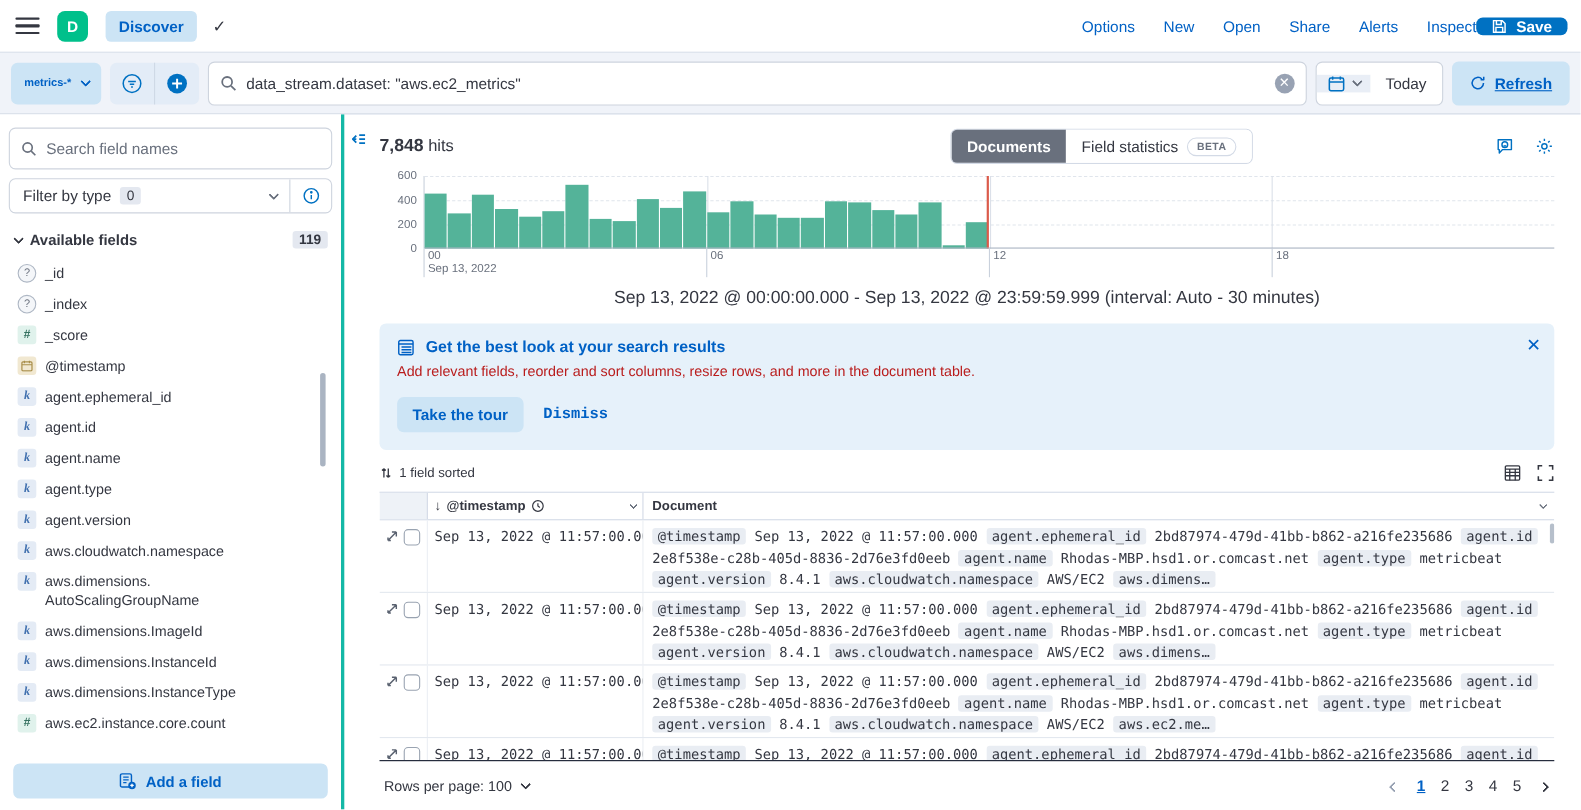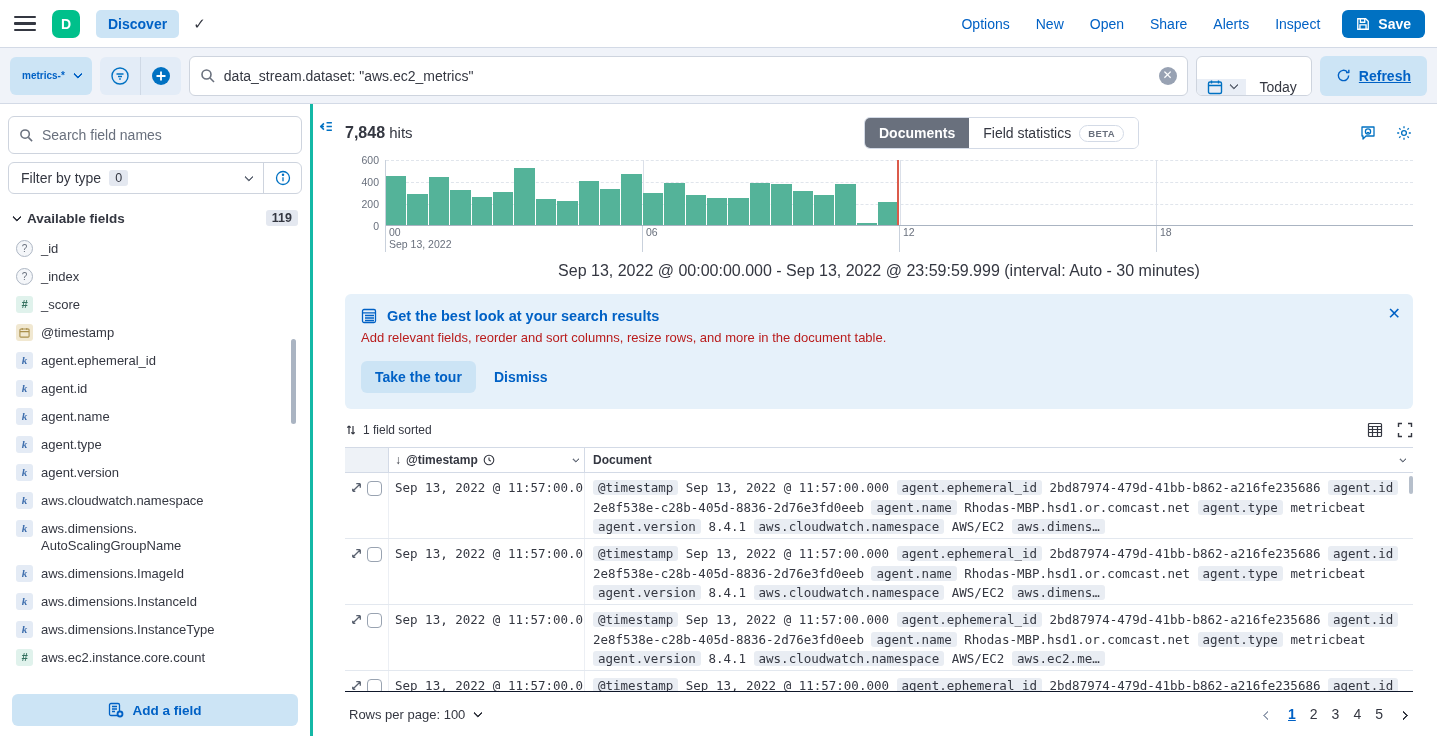--- a/index.html
+++ b/index.html
@@ -15,32 +15,32 @@
 
   
   .topbar { height:48px; display:flex; align-items:center; padding:0 12px 0 14px; border-bottom:1px solid #d3dae6; background:#fff; }
   .hamburger { width:22px; display:flex; flex-direction:column; gap:4px; cursor:pointer; margin-right:16px; }
   .hamburger span { height:2.5px; background:#343741; border-radius:1px; }
   .avatar { width:28px; height:28px; border-radius:7px; background:#00c08b; color:#fff; font-weight:bold; font-size:14px; display:flex; align-items:center; justify-content:center; margin-right:16px; }
   .pill-btn { background:#cce4f5; color:#0061c5; font-weight:600; font-size:14px; border:none; border-radius:5px; height:28px; padding:0 12px; cursor:pointer; font-family:inherit; }
   .top-check { color:#343741; font-size:15px; margin-left:14px; }
   .topnav { margin-left:auto; display:flex; align-items:center; gap:26px; }
   .topnav a { color:#0061c5; font-size:14px; font-weight:500; text-decoration:none; cursor:pointer; }
-  .save-btn { margin-left:22px; background:#0071c2; color:#fff; border:none; border-radius:6px; height:28px; padding:0 14px; font-size:14px; font-weight:600; display:flex; align-items:center; gap:8px; cursor:pointer; font-family:inherit; }
+  .save-btn { background:#0071c2; color:#fff; border:none; border-radius:6px; height:16px; padding:0 14px; font-size:14px; font-weight:600; display:flex; align-items:center; gap:8px; cursor:pointer; font-family:inherit; }
 
   
   .querybar { height:56px; background:#f0f3f9; border-bottom:1px solid #d3dae6; display:flex; align-items:center; padding:0 10px; gap:8px; }
   .dv-picker { height:38px; background:#cce4f5; color:#0061c5; border:none; border-radius:6px; font-weight:600; font-size:10px; padding:0 12px; display:flex; align-items:center; gap:8px; cursor:pointer; font-family:inherit; }
   .filter-group { height:38px; background:#e3ecf7; border-radius:6px; display:flex; align-items:center; }
   .filter-group .fg-btn { width:40px; height:38px; display:flex; align-items:center; justify-content:center; cursor:pointer; }
   .filter-group .divider { width:1px; height:38px; background:#cfd9e6; }
   .query-box { flex:1; height:40px; background:#fff; border:1px solid #ced4de; border-radius:6px; display:flex; align-items:center; padding:0 10px; gap:8px; }
   .query-box input { flex:1; border:none; outline:none; font-size:14px; color:#343741; font-family:inherit; background:transparent; }
   .clear-btn { width:18px; height:18px; border-radius:50%; background:#98a2b3; color:#fff; font-size:12px; line-height:17px; text-align:center; border:none; cursor:pointer; }
-  .date-group { height:40px; background:#fff; border:1px solid #ced4de; border-radius:6px; display:flex; align-items:flex-end; overflow:hidden; }
+  .date-group { height:40px; background:#fff; border:1px solid #ced4de; border-radius:6px; display:flex; align-items:center; overflow:hidden; }
   .date-left { background:#e9eef6; display:flex; align-items:center; gap:6px; padding:0 10px; cursor:pointer; color:#0071c2; }
   .date-left .chev { color:#69707d; }
   .today-btn { background:#fff; border:none; font-size:14px; color:#343741; padding:0 14px; cursor:pointer; font-family:inherit; }
   .refresh-btn { height:40px; background:#cce4f5; border:none; border-radius:6px; color:#0061c5; font-size:14px; font-weight:600; display:flex; align-items:center; gap:8px; padding:0 16px; cursor:pointer; font-family:inherit; }
   .refresh-btn .lbl { text-decoration:underline; }
 
   
   .content { display:flex; height:632px; }
   .sidebar { width:313px; border-right:3px solid #14b8a6; background:#fff; padding:12px 8px 8px; position:relative; display:flex; flex-direction:column; }
   .main { flex:1; position:relative; padding:12px 24px 0 32px; display:flex; flex-direction:column; }
@@ -97,21 +97,21 @@
   .x-tick { position:absolute; top:0; font-size:10.5px; color:#69707d; padding-left:3px; border-left:1px solid #c9d1dc; line-height:12px; height:26px; }
   .caption { text-align:center; font-size:16px; color:#343741; margin-top:6px; }
 
   
   .callout { margin-top:14px; background:#e6f1fa; border-radius:6px; padding:14px 16px 16px; position:relative; }
   .co-title { display:flex; align-items:center; gap:10px; color:#0061c5; font-weight:600; font-size:14.5px; }
   .co-close { position:absolute; right:12px; top:10px; background:none; border:none; color:#0061c5; font-size:16px; cursor:pointer; }
   .co-body { margin-top:6px; font-size:13px; color:#b91c1c; }
   .co-actions { margin-top:16px; display:flex; align-items:center; gap:18px; }
   .co-primary { background:#cce4f5; color:#0061c5; border:none; border-radius:6px; height:32px; padding:0 14px; font-size:14px; font-weight:600; cursor:pointer; font-family:inherit; }
-  .co-link { background:none; border:none; color:#0061c5; font-size:14px; font-weight:600; cursor:pointer; font-family:Liberation Sans, sans-serif; }
+  .co-link { background:none; border:none; color:#0061c5; font-size:14px; font-weight:600; cursor:pointer; font-family:Liberation Mono, monospace; }
 
   
   .g-toolbar { display:flex; align-items:center; margin-top:8px; height:26px; font-size:12px; }
   .g-toolbar .sort-lbl { display:flex; align-items:center; gap:6px; cursor:pointer; }
   .g-toolbar .right { margin-left:auto; display:flex; gap:14px; }
   .g-toolbar .right .icon-btn { color:#343741; }
 
   
   .grid { margin-top:4px; flex:1; overflow:hidden; position:relative; border-top:1px solid #d3dae6; }
   .g-head { display:flex; height:25px; border-bottom:1px solid #d3dae6; background:#fff; font-size:12px; font-weight:bold; }

